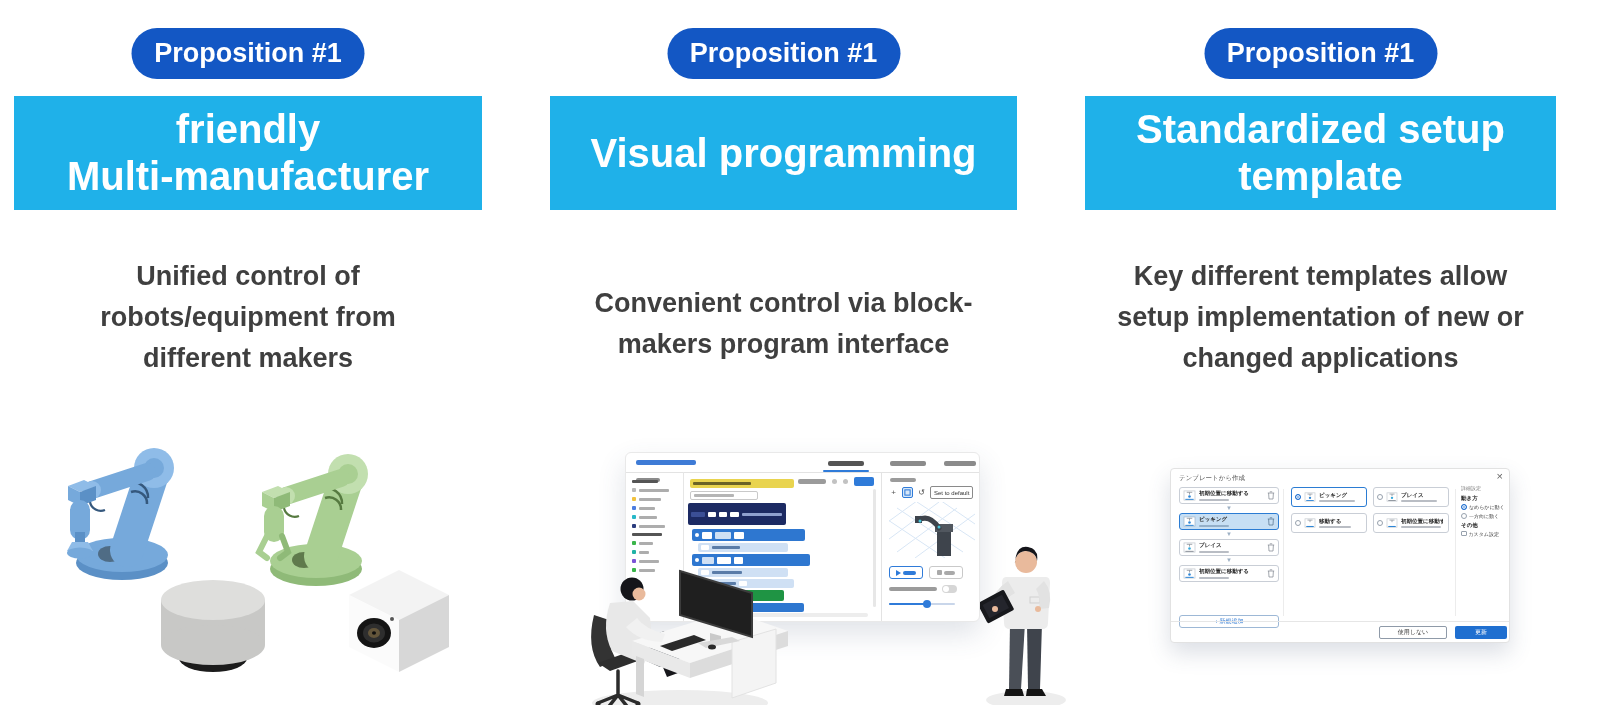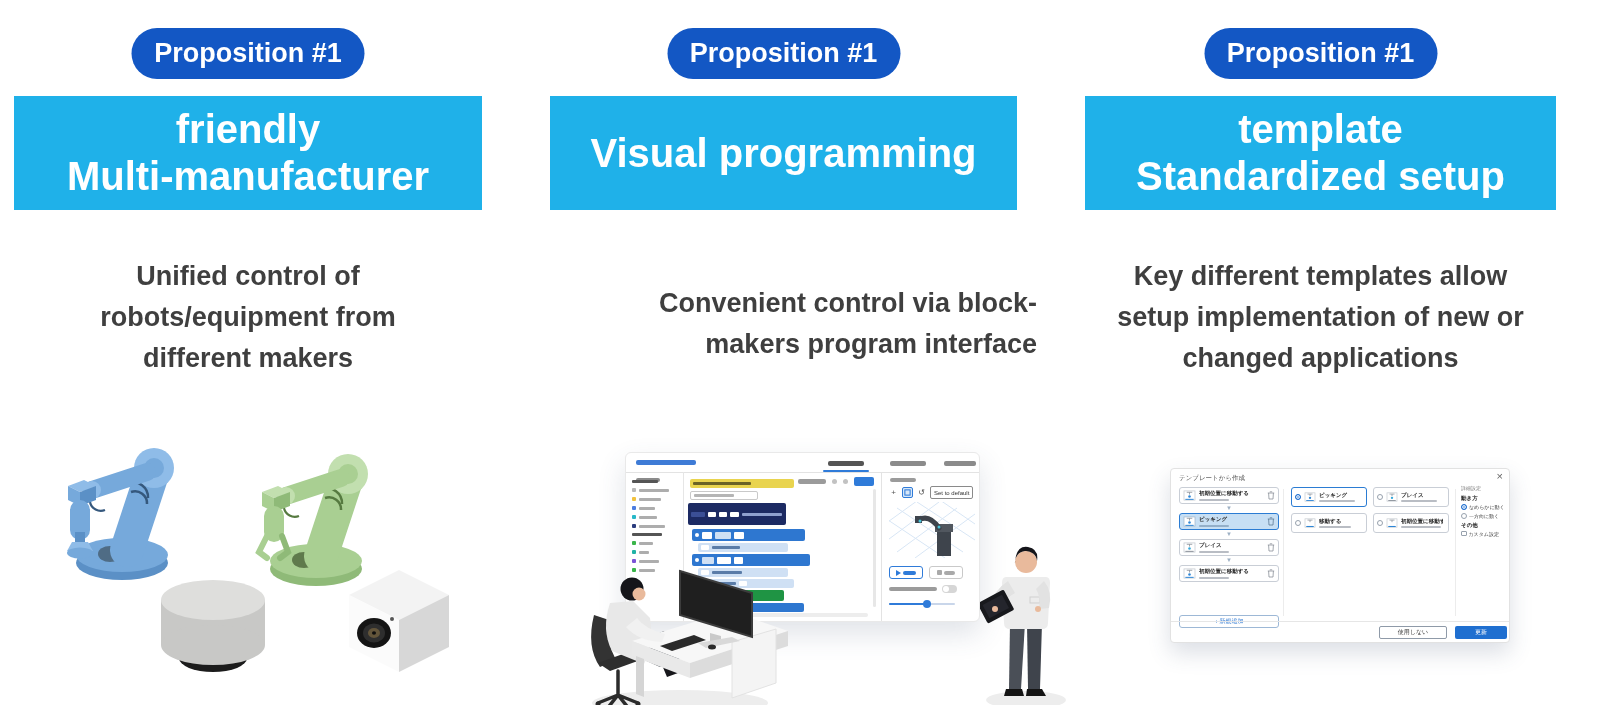--- a/index.html
+++ b/index.html
@@ -12,21 +12,21 @@
 
   .badge{position:absolute;top:28px;left:50%;transform:translateX(-50%);
          min-width:233px;height:51px;border-radius:27px;background:#1357C4;color:#fff;
          font-weight:bold;font-size:27px;display:flex;align-items:center;justify-content:center;
          padding:0 18px;box-sizing:border-box;}
   .banner{position:absolute;top:96px;left:0;right:0;height:114px;background:#1FB1E9;color:#fff;
           display:flex;flex-direction:column;align-items:center;justify-content:center;
           font-weight:bold;font-size:40px;line-height:47px;text-align:center;}
   .desc{position:absolute;left:-20px;right:-20px;text-align:center;color:#3F3F3F;
         font-weight:bold;font-size:27px;line-height:41px;}
-  .col1 .desc{top:256px;} .col2 .desc{top:283px;text-align:right;} .col3 .desc{top:256px;}
+  .col1 .desc{top:256px;} .col2 .desc{top:283px;} .col3 .desc{top:256px;}
 
   
   .scene2{position:absolute;left:550px;top:415px;width:520px;height:290px;}
   .screen{position:absolute;left:75px;top:37px;width:355px;height:170px;background:#fff;
           border:1px solid #E9E9E9;border-radius:6px;box-shadow:0 12px 28px rgba(60,80,110,.16);
           box-sizing:border-box;overflow:hidden;}
   .screen-top{position:absolute;left:0;top:0;right:0;height:19px;border-bottom:1px solid #E3E3E3;}
   .back-link{position:absolute;left:10px;top:7px;width:60px;height:5px;border-radius:2px;background:#3E7BD6;}
   .tab{position:absolute;top:8px;height:5px;border-radius:2px;background:#8B8B8B;}
   .tab-underline{position:absolute;top:17px;height:2px;background:#2F7BD9;border-radius:1px;}
@@ -429,22 +429,22 @@
       <circle cx="46" cy="17" r="11" fill="#E9BA9C"></circle>
       <path d="M35 18 a11 11 0 0 1 22 -2 q2 -12 -9 -14 q-12 -2 -13 16 z" fill="#15151A"></path>
     </svg>
   </div>
 
   <div class="col col3">
     <div class="badge">
         <span>Proposition #1</span>
       </div>
     <div class="banner">
+      <div>Standardized setup</div>
       <div>template</div>
-      <div>Standardized setup</div>
     </div>
     <div class="desc">
       <div>Key different templates allow</div>
       <div>setup implementation of new or</div>
       <div>changed applications</div>
     </div>
   </div>
 
   <div class="dialog">
     <div class="dlg-title">テンプレートから作成</div>

